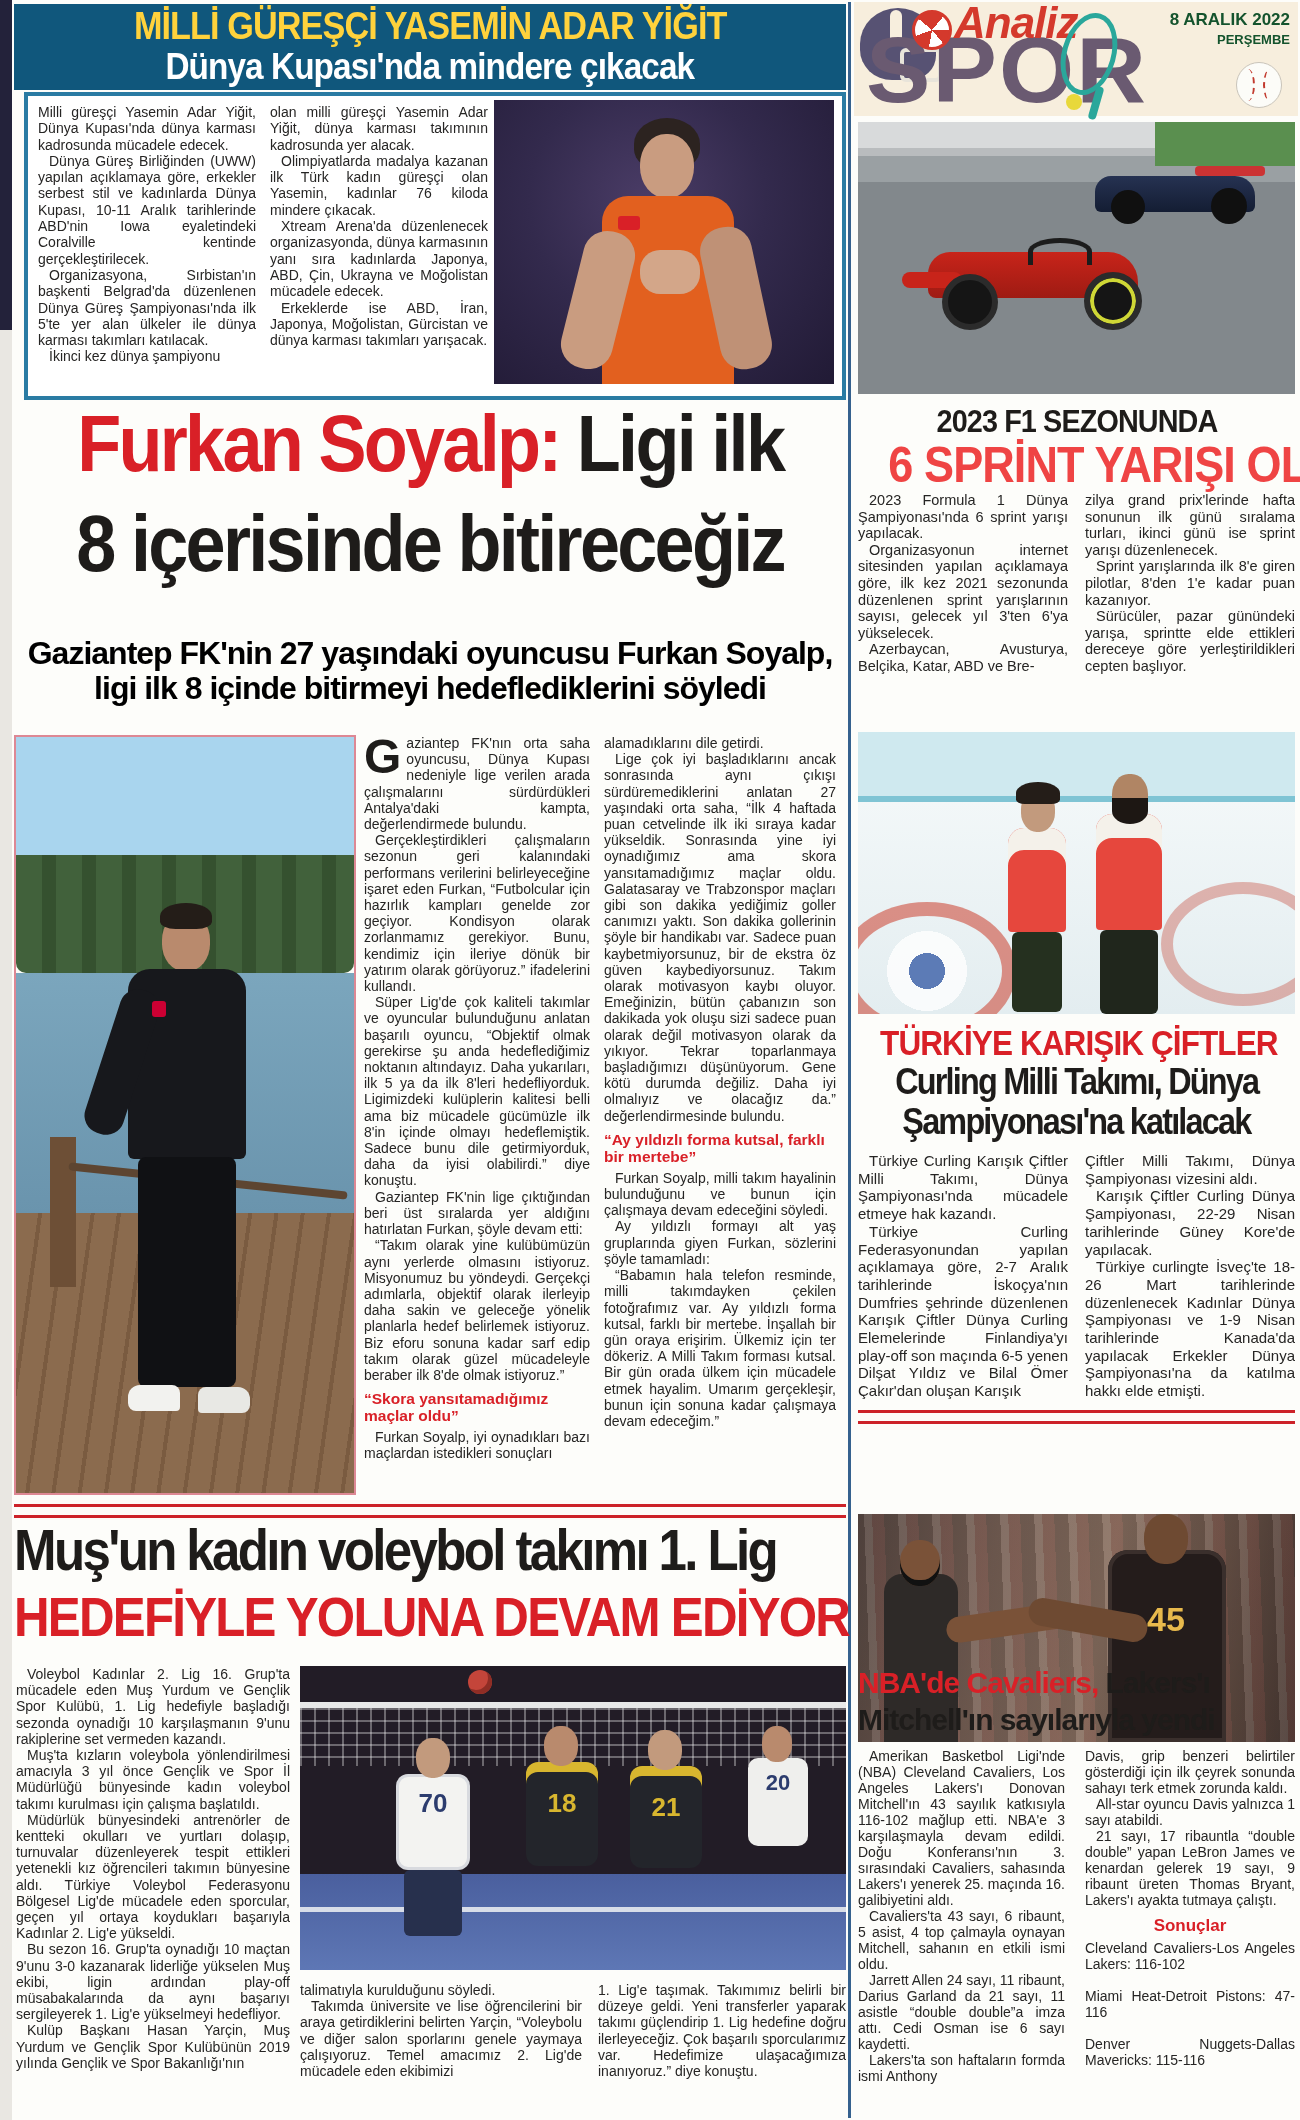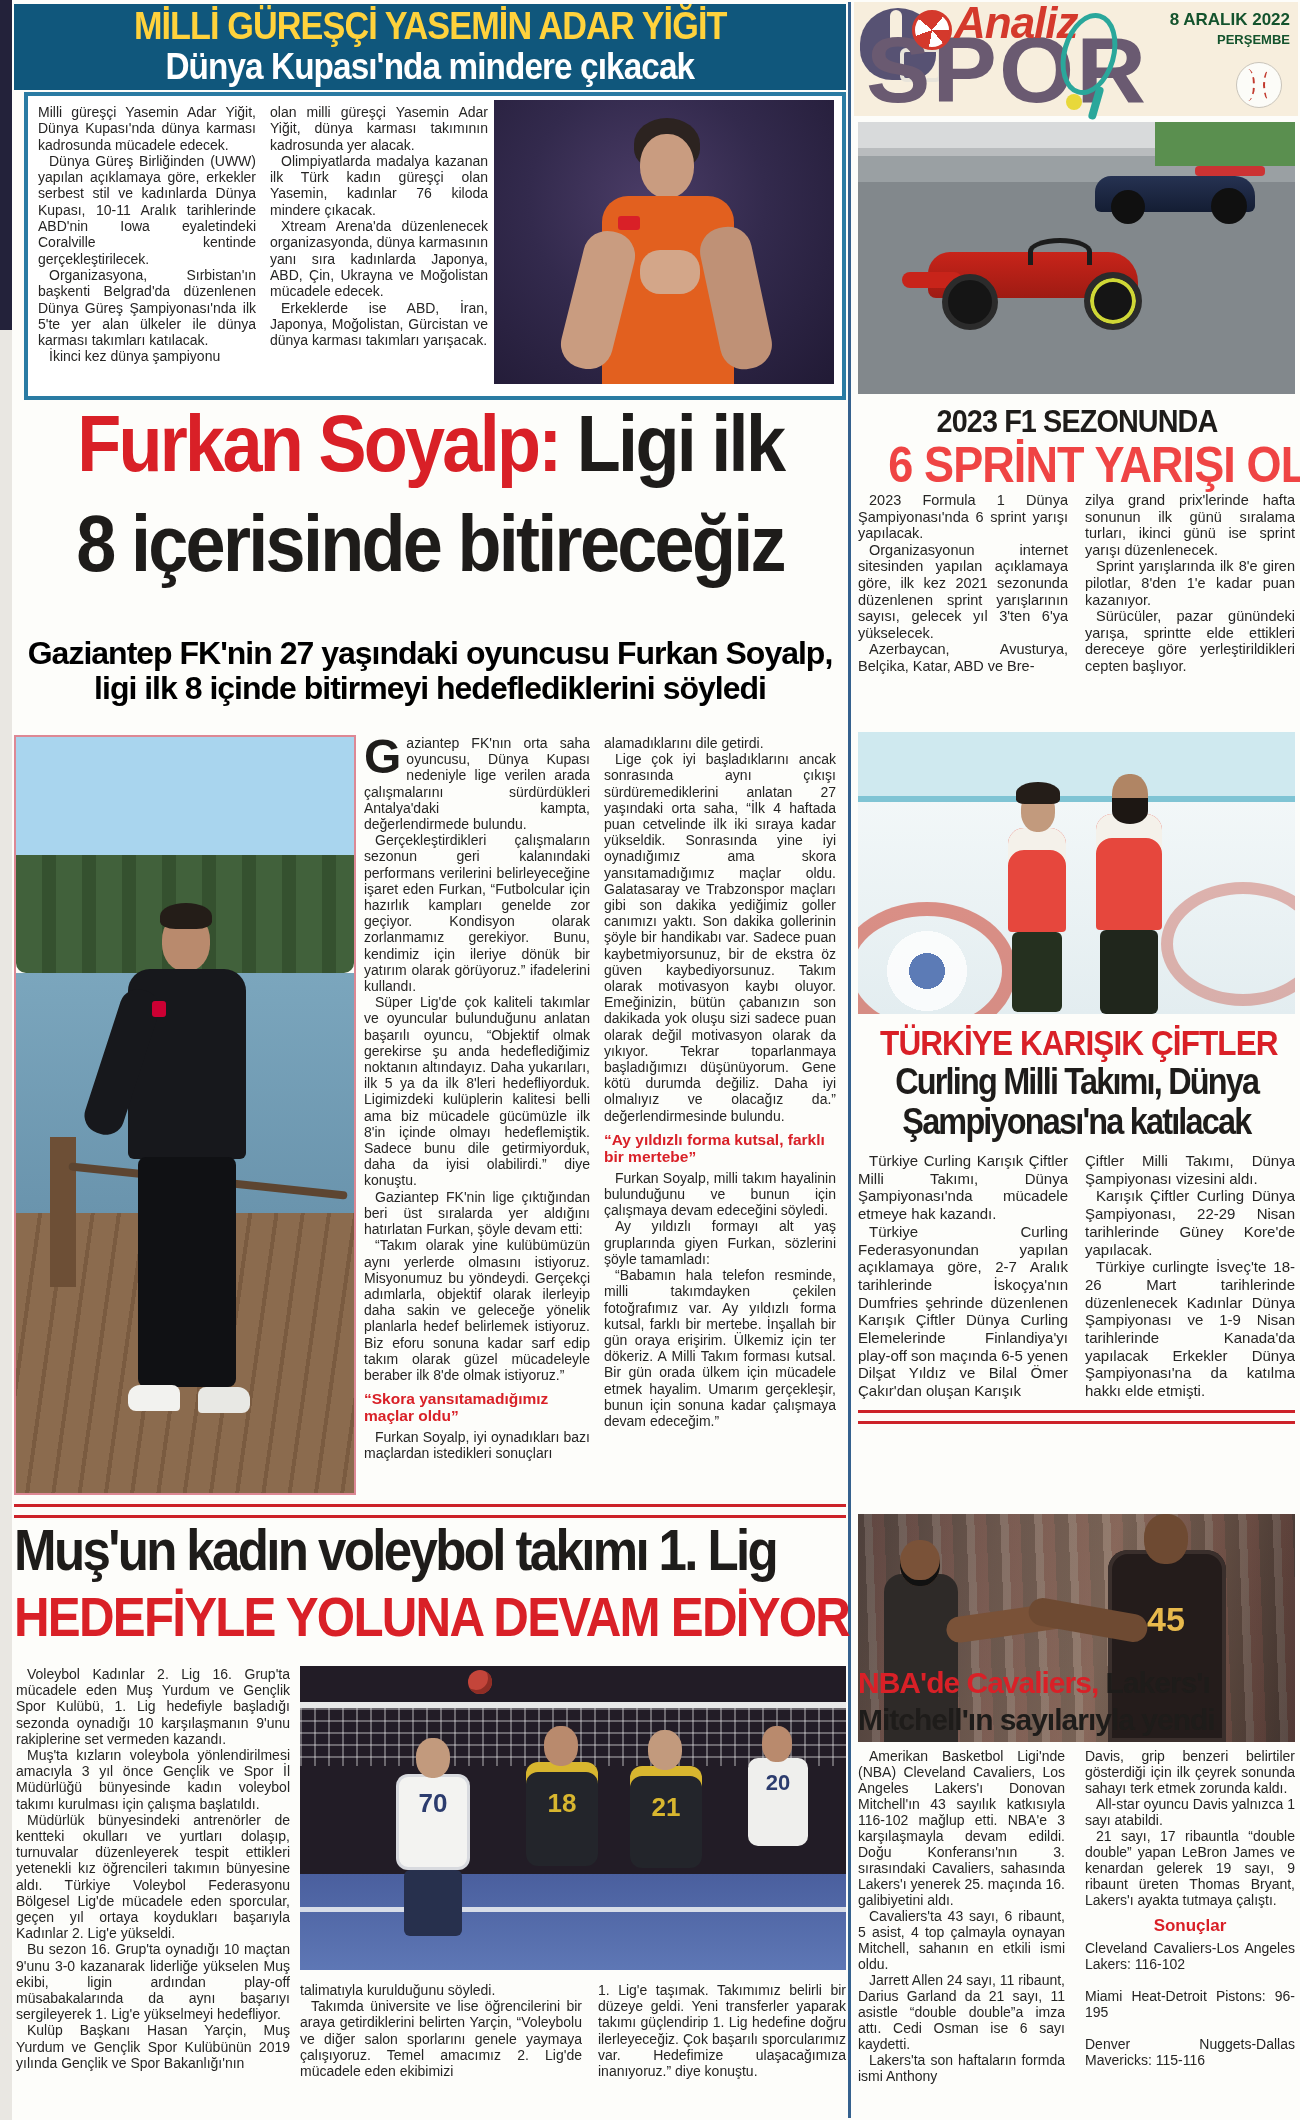--- a/index.html
+++ b/index.html
@@ -268,21 +268,21 @@
     <p>Cavaliers'ta 43 sayı, 6 ribaunt, 5 asist, 4 top çalmayla oynayan Mitchell, sahanın en etkili ismi oldu.</p>
     <p>Jarrett Allen 24 sayı, 11 ribaunt, Darius Garland da 21 sayı, 11 asistle “double double”a imza attı. Cedi Osman ise 6 sayı kaydetti.</p>
     <p>Lakers'ta son haftaların formda ismi Anthony</p>
   </div>
   <div id="nba-col2" class="col">
     <p class="np">Davis, grip benzeri belirtiler gösterdiği için ilk çeyrek sonunda sahayı terk etmek zorunda kaldı.</p>
     <p>All-star oyuncu Davis yalnızca 1 sayı atabildi.</p>
     <p>21 sayı, 17 ribauntla “double double” yapan LeBron James ve kenardan gelerek 19 sayı, 9 ribaunt üreten Thomas Bryant, Lakers'ı ayakta tutmaya çalıştı.</p>
     <p class="sonuclar">Sonuçlar</p>
     <p class="np">Cleveland Cavaliers-Los Angeles Lakers: 116-102</p>
-    <p class="np gap">Miami Heat-Detroit Pistons: 96-195</p>
+    <p class="np gap">Miami Heat-Detroit Pistons: 47-116</p>
     <p class="np gap">Denver Nuggets-Dallas Mavericks: 115-116</p>
   </div>
 
   <div class="abs redrule" style="left:14px;top:1504px;width:832px;"></div>
 
   <div id="volley-h1" class="abs"><span class="cond-l">Muş'un kadın voleybol takımı 1. Lig</span></div>
   <div id="volley-h2" class="abs"><span class="cond-l">HEDEFİYLE YOLUNA DEVAM EDİYOR</span></div>
 
   <div id="volley-left" class="col">
     <p>Voleybol Kadınlar 2. Lig 16. Grup'ta mücadele eden Muş Yurdum ve Gençlik Spor Kulübü, 1. Lig hedefiyle başladığı sezonda oynadığı 10 karşılaşmanın 9'unu rakiplerine set vermeden kazandı.</p>

